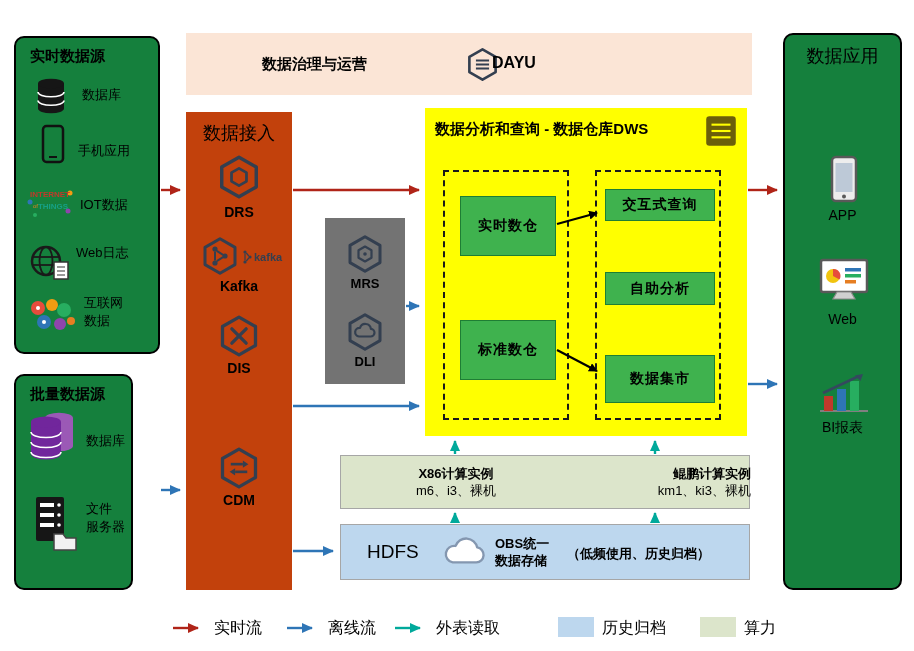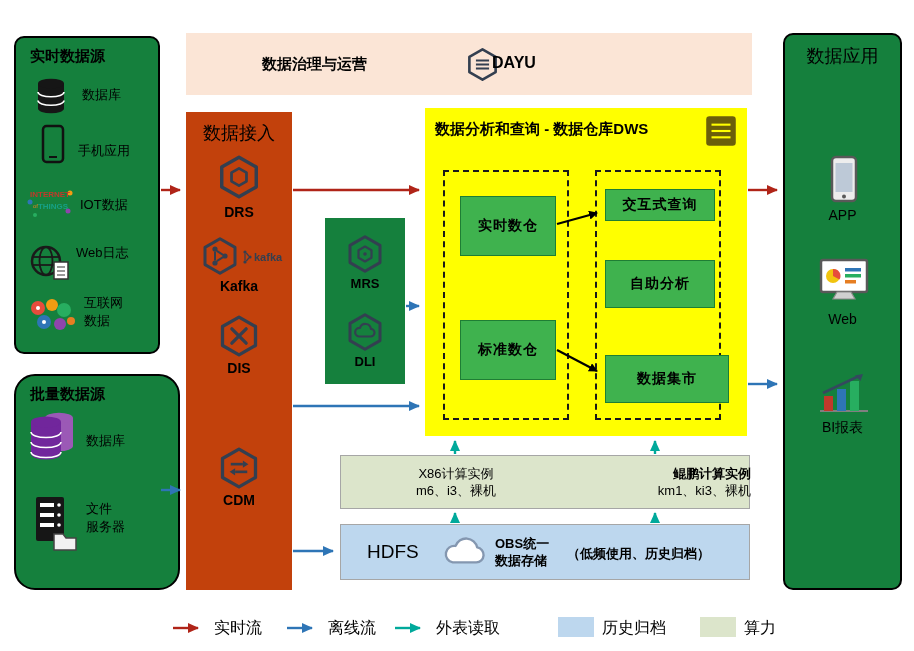--- a/index.html
+++ b/index.html
@@ -73,21 +73,21 @@
         <circle cx="47" cy="25" r="4" fill="#e67e22"></circle>
       <circle cx="14" cy="12" r="2" fill="#fff"></circle>
         <circle cx="20" cy="26" r="2" fill="#fff"></circle>
     </svg>
     <div class="two-line" style="left:68px;top:256px;">
       <div>互联网</div>
       <div>数据</div>
     </div>
   </div>
 
-  <div class="box-outline" style="left:14px;top:374px;width:166px;height:216px;border-radius:21px;">
+  <div class="box-outline" style="left:14px;top:374px;width:119px;height:216px;">
     <div class="panel-title" style="left:14px;top:9px;">批量数据源</div>
 
     <svg class="icon" style="left:10px;top:34px;" width="54" height="56" viewBox="0 0 54 56">
       <path d="M19 8 v28 a14 5.2 0 0 0 28 0 V8" fill="#9b59b6"></path>
       <ellipse cx="33" cy="8" rx="14" ry="5.2" fill="#9b59b6"></ellipse>
       <path d="M5 12 v32 a15 5.5 0 0 0 30 0 V12" fill="#71269c"></path>
       <ellipse cx="20" cy="12" rx="15" ry="5.5" fill="#71269c"></ellipse>
       <path d="M5 22 a15 5.5 0 0 0 30 0 M5 32 a15 5.5 0 0 0 30 0 M5 42 a15 5.5 0 0 0 30 0" stroke="#fff" stroke-width="1.6" fill="none"></path>
     </svg>
     <div class="lbl" style="left:70px;top:56px;">数据库</div>
@@ -155,21 +155,21 @@
     <svg class="icon" style="left:31px;top:334px;" width="44" height="44" viewBox="0 0 40 40">
       <polygon points="20,2.8 35,11.4 35,28.6 20,37.2 5,28.6 5,11.4" fill="none" stroke="#333f50" stroke-width="3" stroke-linejoin="round"></polygon>
       <path d="M12.5 16.5 H23.5" stroke="#333f50" stroke-width="2.4"></path>
       <polygon points="23.5,13.2 28.5,16.5 23.5,19.8" fill="#333f50"></polygon>
       <path d="M27.5 23.5 H16.5" stroke="#333f50" stroke-width="2.4"></path>
       <polygon points="16.5,20.2 11.5,23.5 16.5,26.8" fill="#333f50"></polygon>
     </svg>
     <div class="svc-label" style="top:380px;">CDM</div>
   </div>
 
-  <div class="panel" style="left:325px;top:218px;width:80px;height:166px;background:#15803d;">
+  <div class="panel" style="left:325px;top:218px;width:80px;height:166px;background:#737373;">
     <svg class="icon" style="left:20px;top:16px;" width="40" height="40" viewBox="0 0 40 40">
       <polygon points="20,2.8 35,11.4 35,28.6 20,37.2 5,28.6 5,11.4" fill="none" stroke="#333f50" stroke-width="3" stroke-linejoin="round"></polygon>
       <polygon points="20,12.5 26.5,16.2 26.5,23.8 20,27.5 13.5,23.8 13.5,16.2" fill="none" stroke="#333f50" stroke-width="2.2" stroke-linejoin="round"></polygon>
       <circle cx="20" cy="20" r="1.8" fill="#333f50"></circle>
     </svg>
     <div class="svc-label" style="top:58px;font-size:13px;">MRS</div>
     <svg class="icon" style="left:20px;top:94px;" width="40" height="40" viewBox="0 0 40 40">
       <polygon points="20,2.8 35,11.4 35,28.6 20,37.2 5,28.6 5,11.4" fill="none" stroke="#333f50" stroke-width="3" stroke-linejoin="round"></polygon>
       <path d="M14 24.5 h11.5 a3.8 3.8 0 0 0 0.4 -7.6 a5.6 5.6 0 0 0 -10.9 -1 A4.3 4.3 0 0 0 14 24.5 Z" fill="none" stroke="#333f50" stroke-width="2.2" stroke-linejoin="round"></path>
     </svg>
@@ -185,28 +185,28 @@
       <line x1="9" y1="23" x2="27" y2="23" stroke="#ffff00" stroke-width="2"></line>
     </svg>
 
     <div class="dashed-group" style="left:18px;top:62px;width:126px;height:250px;">
       <div class="green-node" style="left:15px;top:24px;width:96px;height:60px;">实时数仓</div>
       <div class="green-node" style="left:15px;top:148px;width:96px;height:60px;">标准数仓</div>
     </div>
 
     <div class="dashed-group" style="left:170px;top:62px;width:126px;height:250px;">
       <div class="green-node" style="left:8px;top:17px;width:110px;height:32px;">交互式查询</div>
-      <div class="green-node" style="left:8px;top:88px;width:110px;height:48px;">自助分析</div>
-      <div class="green-node" style="left:8px;top:183px;width:124px;height:48px;">数据集市</div>
+      <div class="green-node" style="left:8px;top:100px;width:110px;height:33px;">自助分析</div>
+      <div class="green-node" style="left:8px;top:183px;width:110px;height:48px;">数据集市</div>
     </div>
   </div>
 
   <div class="panel" style="left:340px;top:455px;width:410px;height:54px;background:#dce5cb;border:1px solid #a6a6a6;">
     <div style="position:absolute;left:30px;top:9px;width:170px;text-align:center;font-size:13px;line-height:17px;">
-      <div style="font-weight:400;">X86计算实例</div>
+      <div style="font-weight:700;">X86计算实例</div>
       <div>m6、i3、裸机</div>
     </div>
     <div style="position:absolute;left:220px;top:9px;width:190px;text-align:right;font-size:13px;line-height:17px;">
       <div style="font-weight:700;">鲲鹏计算实例</div>
       <div>km1、ki3、裸机</div>
     </div>
   </div>
 
   <div class="panel" style="left:340px;top:524px;width:410px;height:56px;background:#bdd7ee;border:1px solid #a6a6a6;">
     <div style="position:absolute;left:26px;top:16px;font-size:19px;font-weight:400;">HDFS</div>

